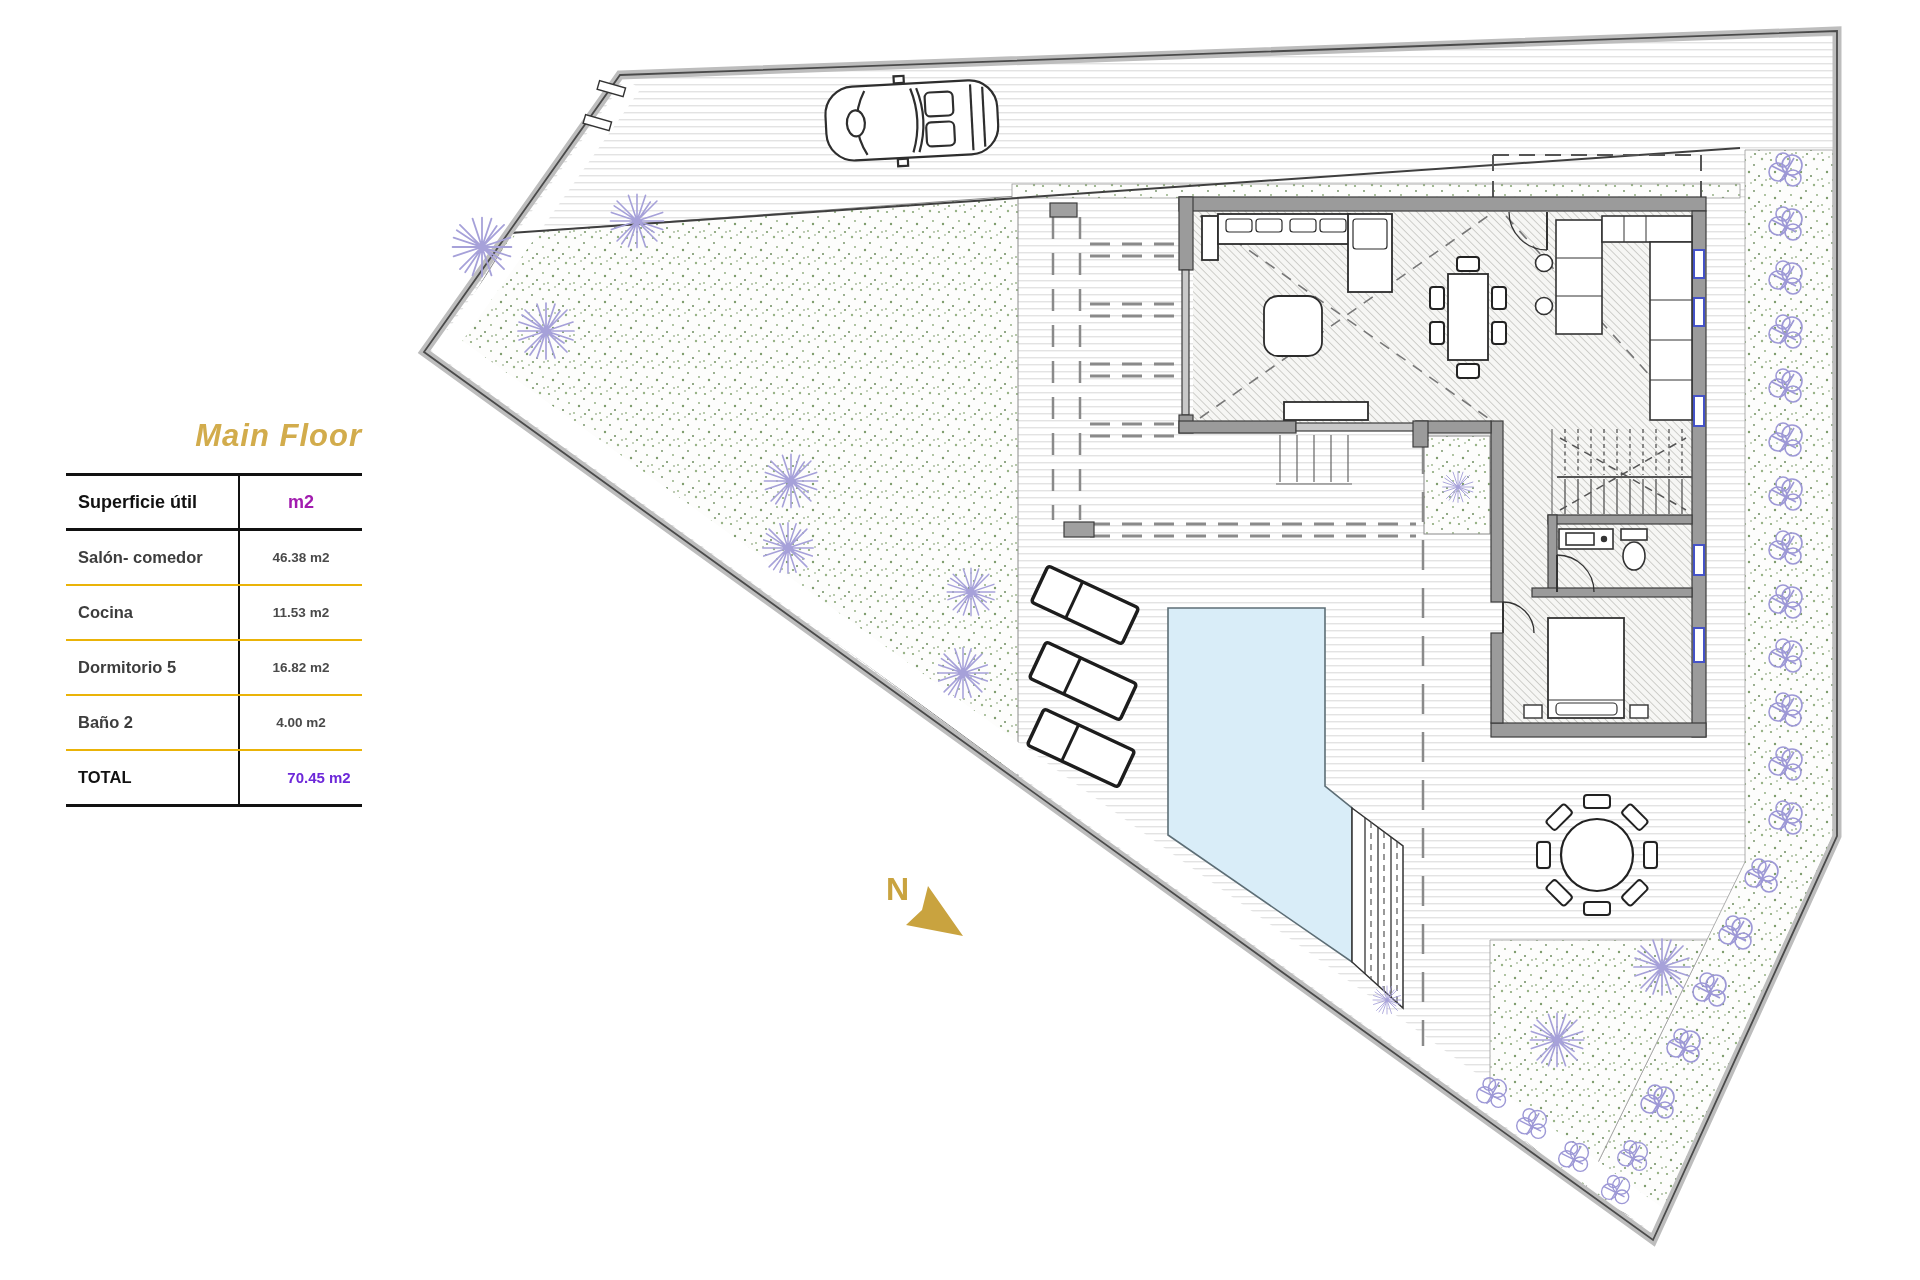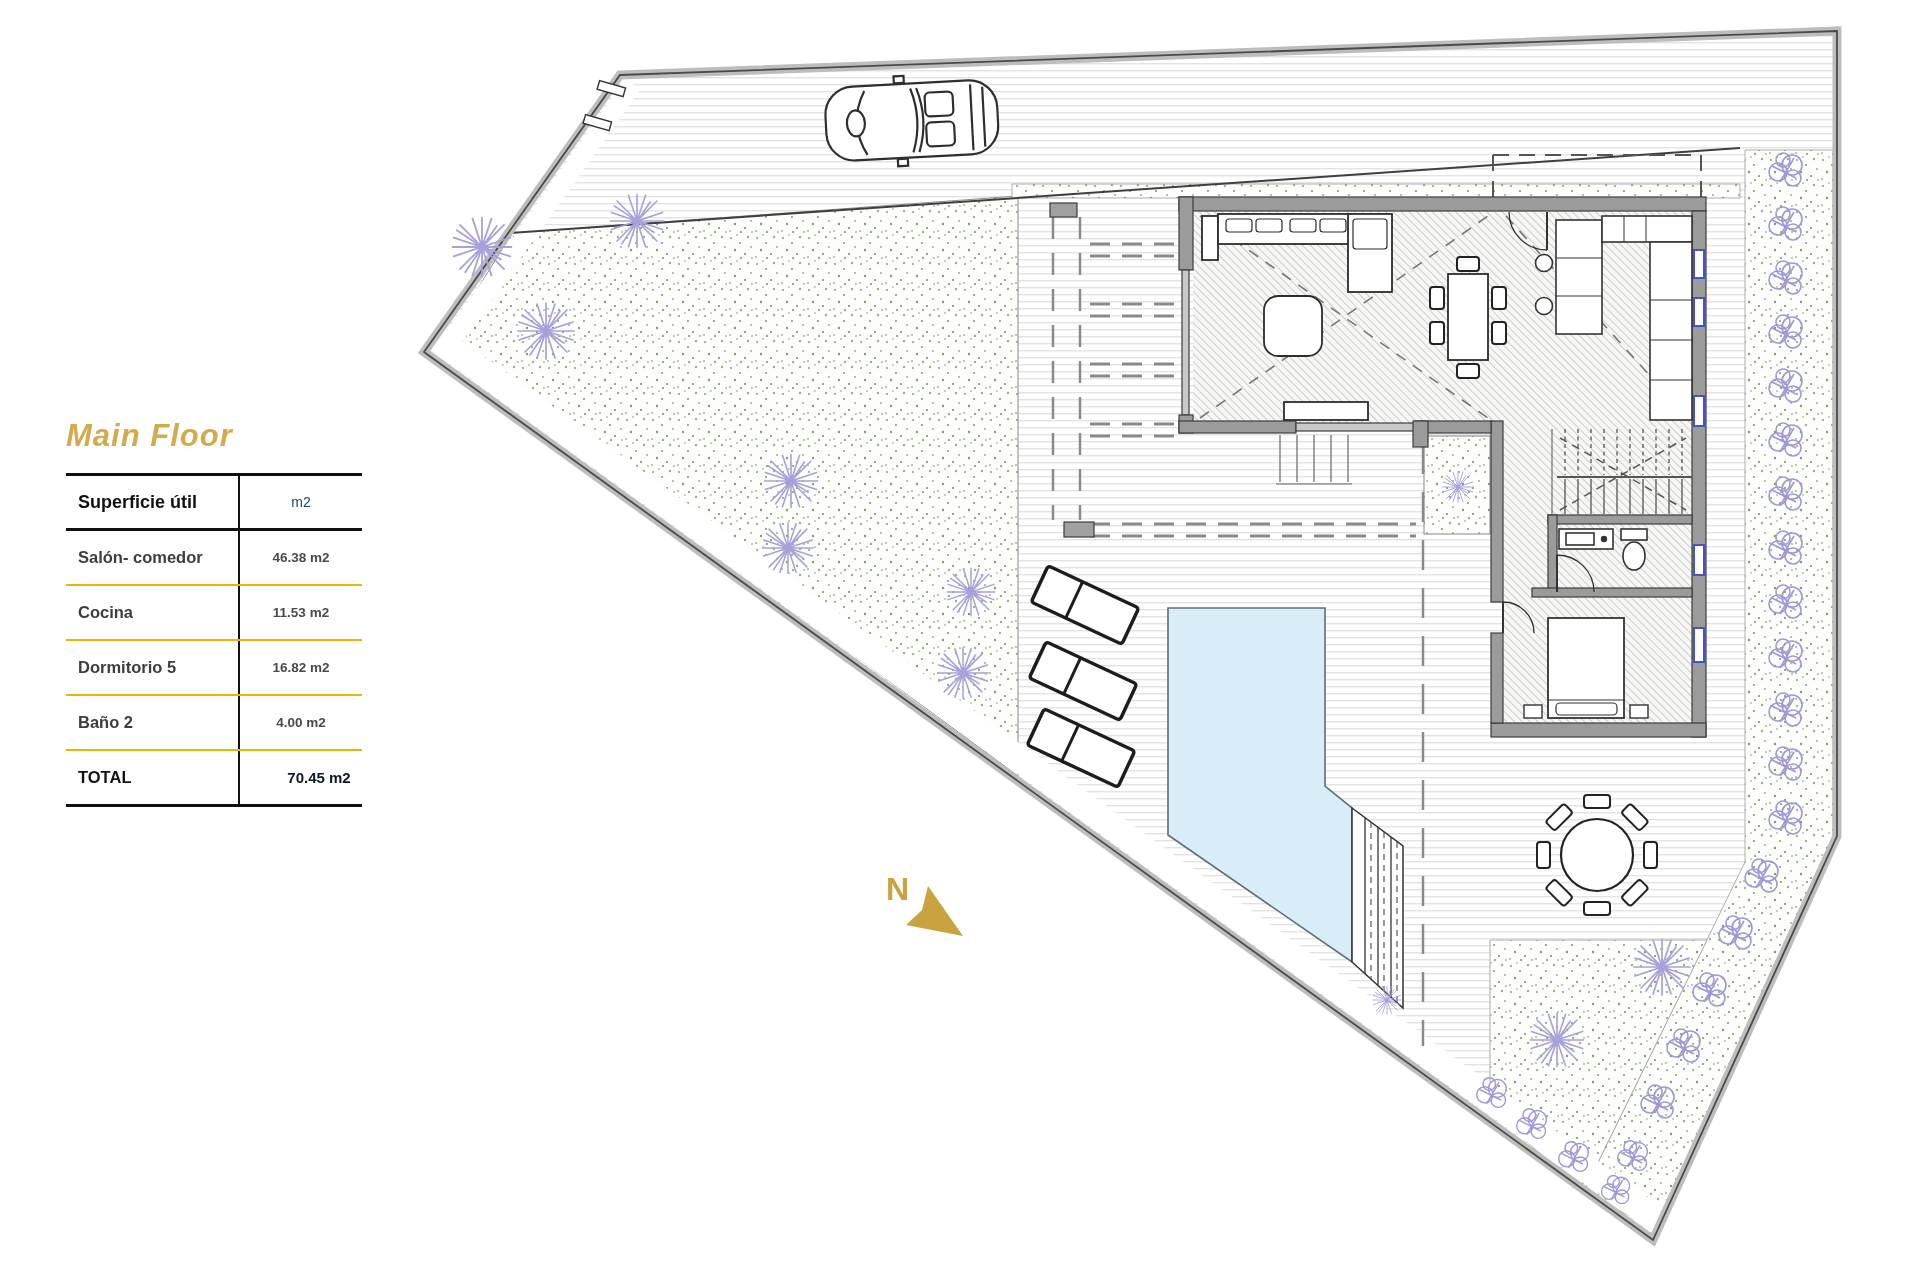--- a/index.html
+++ b/index.html
@@ -1,33 +1,33 @@
 <!DOCTYPE html>
 <html><head>
 <meta charset="utf-8">
 <style>
   html,body{margin:0;padding:0;background:#ffffff;}
   body{width:1920px;height:1280px;position:relative;overflow:hidden;
        font-family:"Liberation Sans", sans-serif;color:#222;}
   .plan-wrap{position:absolute;left:0;top:0;width:1920px;height:1280px;}
   .plan-wrap svg{width:100%;height:100%;display:block;}
 
-  .floor-title{position:absolute;left:66px;top:418px;width:296px;text-align:left;
+  .floor-title{position:absolute;left:66px;top:418px;width:296px;text-align:right;
        font-size:31px;font-weight:bold;font-style:italic;color:#d2ac4c;letter-spacing:1px;}
 
   .area-table{position:absolute;left:66px;top:473px;width:296px;font-size:16.5px;color:#3d3d3d;text-align:center;}
   .t-row{display:flex;height:53px;border-bottom:2px solid #eab308;align-items:stretch;font-weight:bold;}
   .t-head{border-top:3px solid #111;height:52px;border-bottom:3px solid #111;font-weight:bold;font-size:18px;color:#111;}
   .t-total{border-bottom:3px solid #111;font-weight:bold;color:#111;}
   .cell-label{width:174px;border-right:2px solid #111;display:flex;align-items:center;
        padding-left:12px;box-sizing:border-box;}
   .cell-value{flex:1;display:flex;align-items:center;justify-content:center;
        font-size:13.5px;color:#4a4a4a;}
-  .t-head .cell-value{font-size:14px;font-weight:normal;color:#0c4a6e;}
-  .t-total .cell-value{font-size:15px;font-weight:bold;color:#0f172a;margin-left:36px;}
+  .t-head .cell-value{font-size:18px;font-weight:bold;color:#a21caf;}
+  .t-total .cell-value{font-size:15px;font-weight:bold;color:#6d28d9;margin-left:36px;}
 </style>
 </head>
 <body>
 
 <div class="plan-wrap">
 <svg viewBox="0 0 1920 1280">
   <defs>
     <pattern id="stripes" width="6" height="7" patternUnits="userSpaceOnUse">
       <rect width="6" height="7" fill="#ffffff"></rect>
       <rect y="0" width="6" height="1.4" fill="#e3e3e3"></rect>

